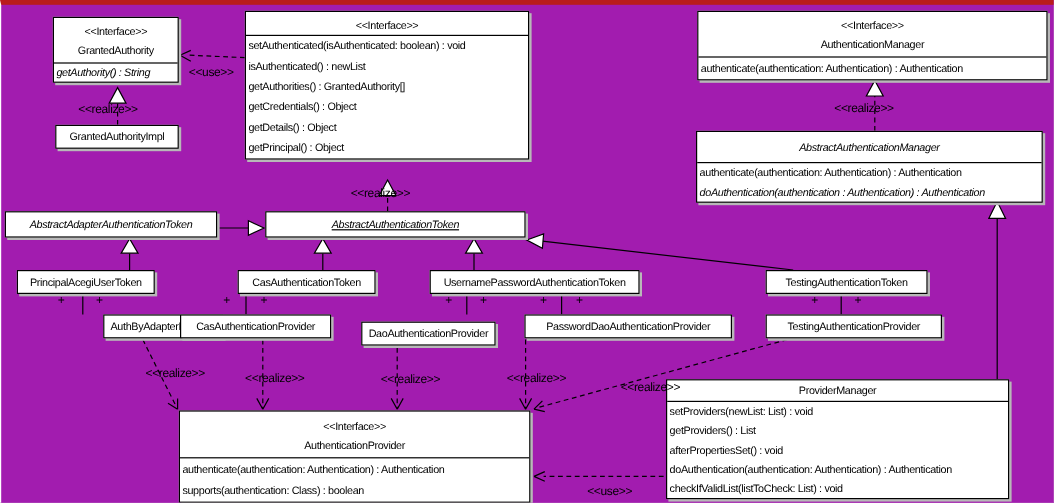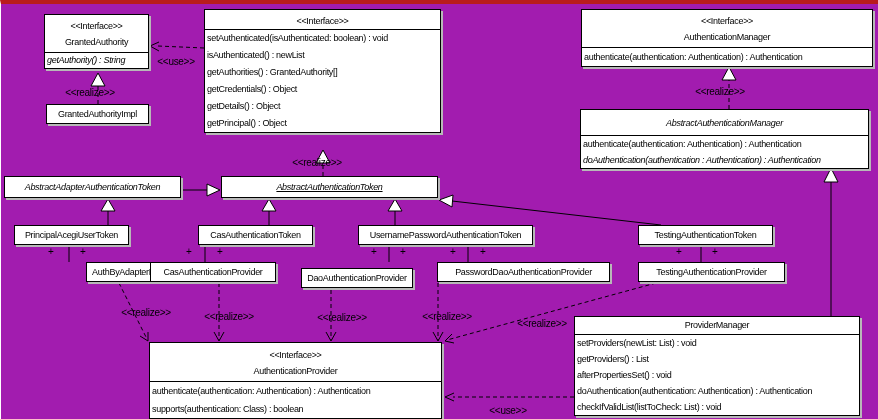--- a/index.html
+++ b/index.html
@@ -225,21 +225,21 @@
     <div class="hdr">
       <div class="stereo" style="padding-top:4px;">&lt;&lt;Interface&gt;&gt;</div>
       <div class="cname">AuthenticationProvider</div>
     </div>
     <div class="methods">
       <div class="m lh18">authenticate(authentication: Authentication) : Authentication</div>
       <div class="m lh18">supports(authentication: Class) : boolean</div>
     </div>
   </div>
 
-  <div class="uml-class" style="left:573px;top:312px;width:286px;">
+  <div class="uml-class" style="left:554px;top:312px;width:286px;">
     <div class="hdr single" style="line-height:15px;padding:1px;">ProviderManager</div>
     <div class="methods">
       <div class="m">setProviders(newList: List) : void</div>
       <div class="m">getProviders() : List</div>
       <div class="m">afterPropertiesSet() : void</div>
       <div class="m">doAuthentication(authentication: Authentication) : Authentication</div>
       <div class="m">checkIfValidList(listToCheck: List) : void</div>
     </div>
   </div>
 

